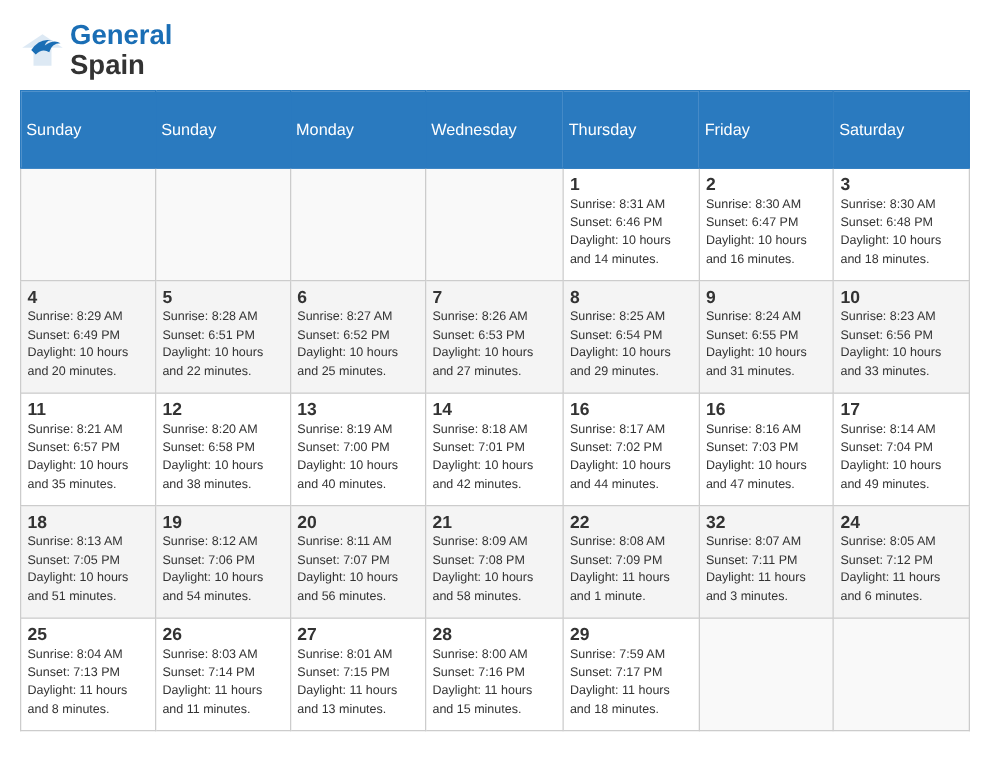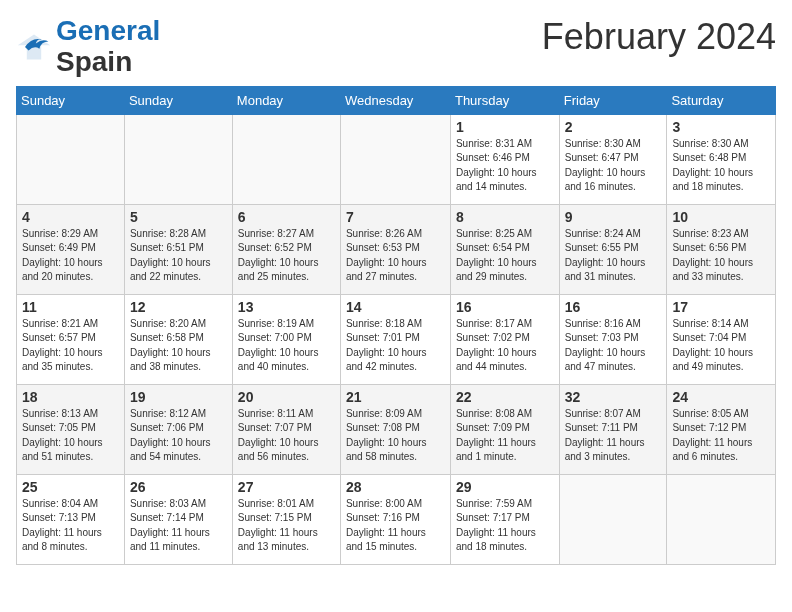--- a/index.html
+++ b/index.html
@@ -15,21 +15,21 @@
       justify-content: space-between;
       align-items: flex-start;
       margin-bottom: 8px;
     }
     .logo {
       display: flex;
       align-items: center;
       gap: 4px;
     }
     .logo-text {
-      font-size: 28px;
+      font-size: 22px;
       font-weight: bold;
       color: #333;
       line-height: 1.1;
     }
     .logo-text span {
       color: #1a6eb5;
     }
     .logo-bird {
       width: 36px;
       height: 36px;
@@ -47,21 +47,21 @@
       color: #555;
     }
     table {
       width: 100%;
       border-collapse: collapse;
       font-size: 11px;
     }
     thead tr th {
       background-color: #2a7abf;
       color: #fff;
-      padding: 6px 4px;
+      padding: 23px 4px;
       text-align: left;
       font-size: 13px;
       font-weight: normal;
       border: 1px solid #2a7abf;
     }
     tbody tr td {
       border: 1px solid #ccc;
       vertical-align: top;
       padding: 4px 5px;
       height: 90px;
@@ -98,21 +98,20 @@
       <polygon points="20,6 38,18 28,18 28,34 12,34 12,18 2,18" fill="#1a6eb5" opacity="0.15"></polygon>
       <path d="M10,20 Q18,8 30,12 Q24,10 22,16 Q30,10 36,14 Q28,14 26,22 Q20,18 14,24 Z" fill="#1a6eb5"></path>
     </svg>
     <div>
       <div class="logo-text">
         <span>General</span><br><span style="color:#333">Spain</span>
       </div>
     </div>
   </div>
   <div class="title-block">
-    <div class="calendar-title">February 2024</div>
   </div>
 </div>
 
 <table>
   <thead>
     <tr id="weekday-header">
         <th>Sunday</th>
         <th>Sunday</th>
         <th>Monday</th>
         <th>Wednesday</th>

